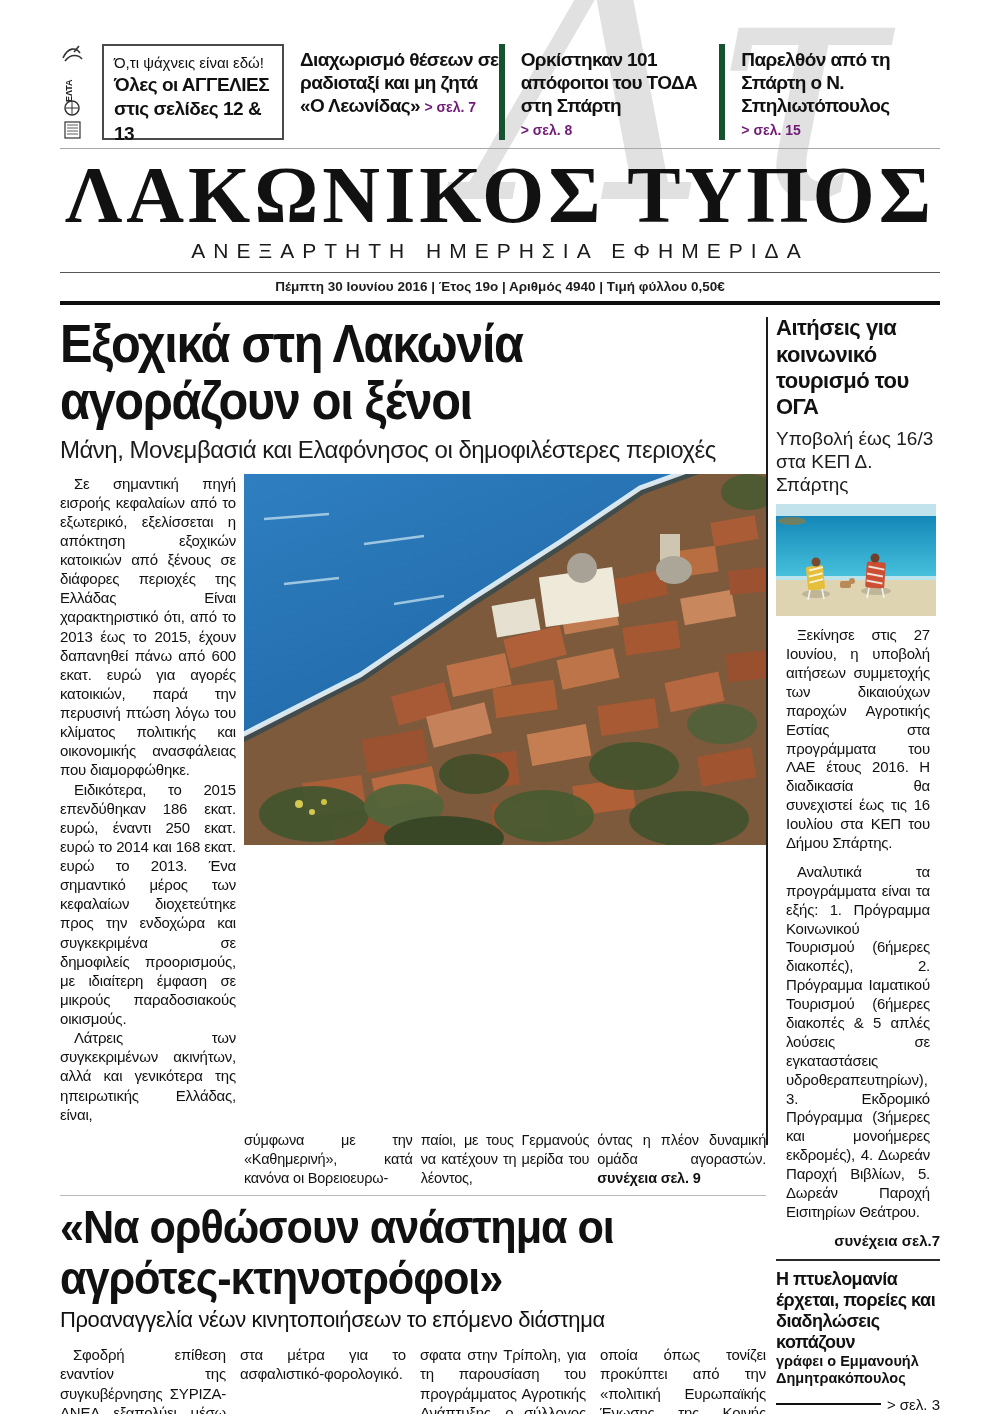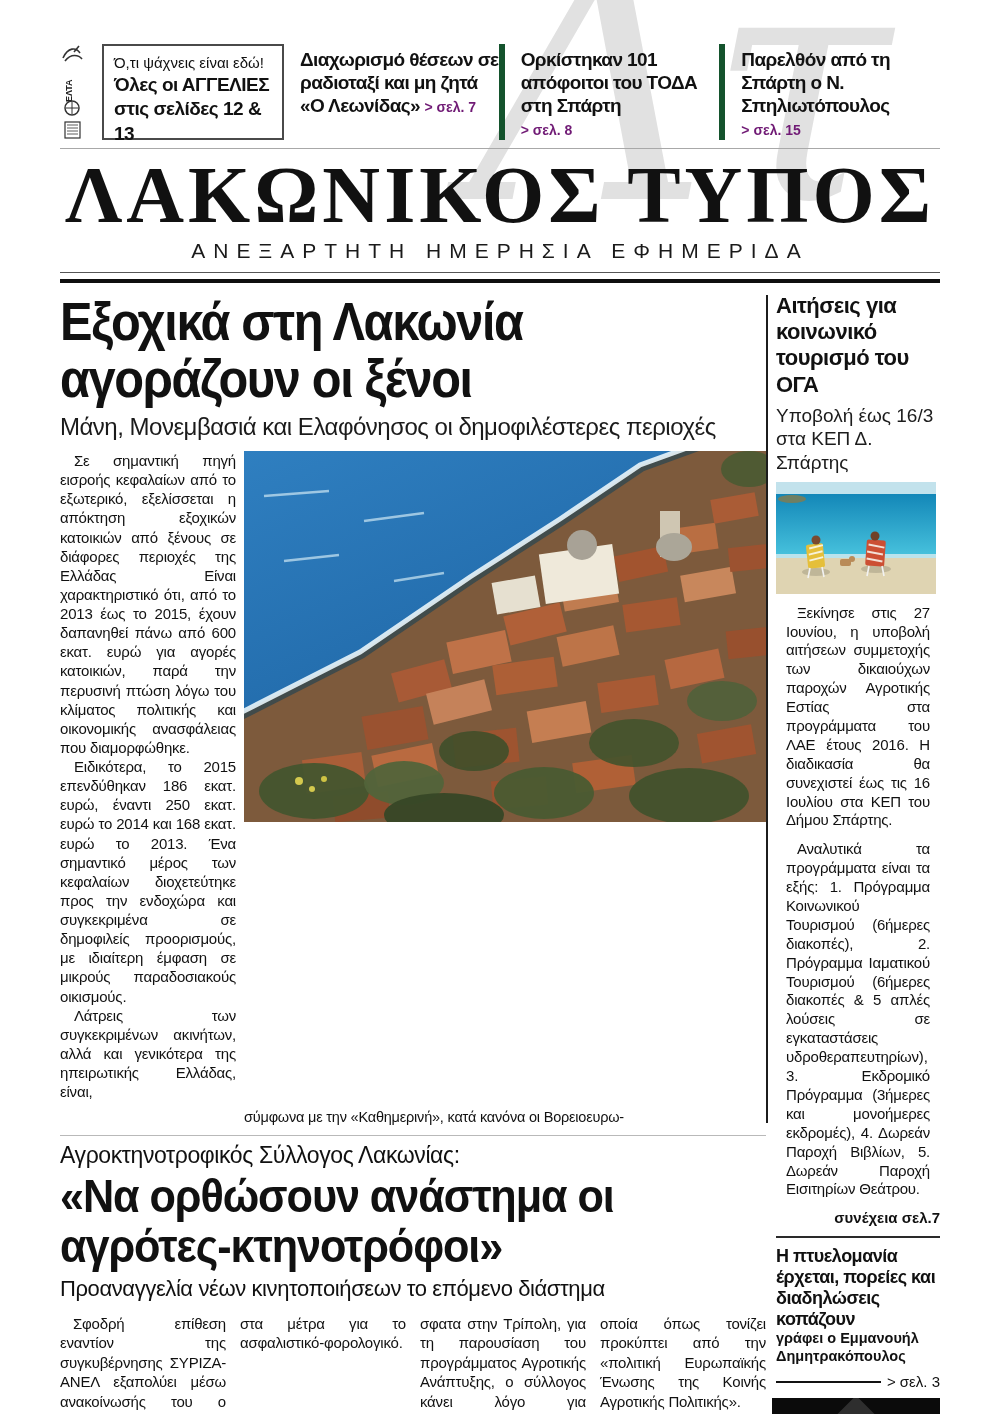--- a/index.html
+++ b/index.html
@@ -132,20 +132,21 @@
     </div>
   </div>
 
   <hr class="rule-light above">
 
   <div class="masthead above">
     <div class="mast-title">ΛΑΚΩΝΙΚΟΣ ΤΥΠΟΣ</div>
     <div class="mast-sub">ΑΝΕΞΑΡΤΗΤΗ ΗΜΕΡΗΣΙΑ ΕΦΗΜΕΡΙΔΑ</div>
   </div>
   <hr class="rule-mid above">
+  <div class="dateline above">Πέμπτη 30 Ιουνίου 2016 | Έτος 19ο | Αριθμός 4940 | Τιμή φύλλου 0,50€</div>
   <hr class="rule-heavy above">
 
   <div class="main-grid above">
 
     <div class="left-main">
 
       <div class="headline1">Εξοχικά στη Λακωνία αγοράζουν οι ξένοι</div>
       <div class="subhead1">Μάνη, Μονεμβασιά και Ελαφόνησος οι δημοφιλέστερες περιοχές</div>
 
       <div class="article-flex">
@@ -208,26 +209,30 @@
             <ellipse cx="505" cy="18" rx="28" ry="18" fill="#4a5a32" opacity=".9"></ellipse>
             <circle cx="55" cy="330" r="4" fill="#d4c94e"></circle>
               <circle cx="68" cy="338" r="3" fill="#d4c94e"></circle>
               <circle cx="80" cy="328" r="3" fill="#cfc344"></circle>
           </svg>
         </div>
       </div>
 
       <div class="caption-row">
         <div class="caption-col">σύμφωνα με την «Καθημερινή», κατά κανόνα οι Βορειοευρω-</div>
+        <div class="caption-col">παίοι, με τους Γερμανούς να κατέχουν τη μερίδα του λέοντος,</div>
+        <div class="caption-col">
+          <span>όντας η πλέον δυναμική ομάδα αγοραστών.</span>
+          <span class="caption-more">συνέχεια σελ. 9</span>
+        </div>
       </div>
 
       <hr class="rule-sep">
 
       <div>
-        <div class="kicker">Αγροκτηνοτροφικός Σύλλογος Λακωνίας:</div>
         <div class="headline2">«Να ορθώσουν ανάστημα οι αγρότες-κτηνοτρόφοι»</div>
         <div class="subhead2">Προαναγγελία νέων κινητοποιήσεων το επόμενο διάστημα</div>
         <div class="cols4">
           <div class="col4">
             <p class="ind">Σφοδρή επίθεση εναντίον της συγκυβέρνησης ΣΥΡΙΖΑ-ΑΝΕΛ εξαπολύει μέσω ανακοίνωσής του ο Αγροκτηνοτροφικός Σύλλογος Λακωνίας, αντιδρώντας</p>
           </div>
           <div class="col4">
             <p>στα μέτρα για το ασφαλιστικό-φορολογικό.</p>
 
           </div>

